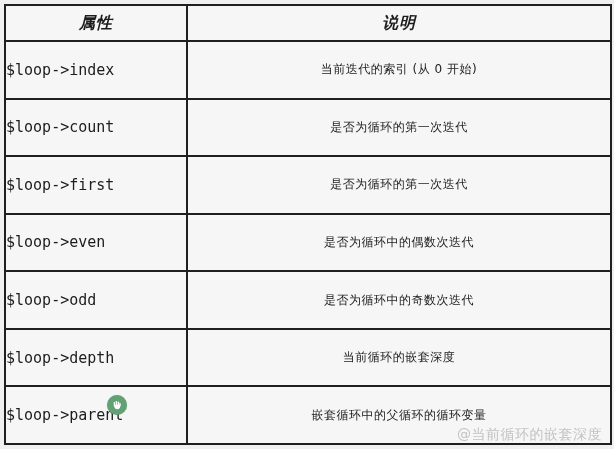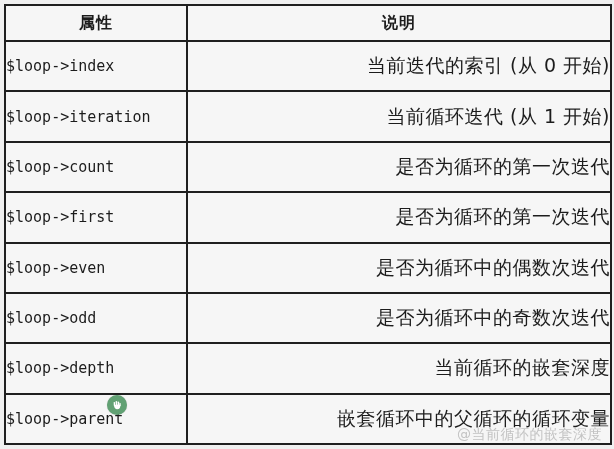--- a/index.html
+++ b/index.html
@@ -35,31 +35,32 @@
   }
   col.c-prop { width: 182px; }
   col.c-desc { width: 424px; }
   tr.head-row { height: 36px; }
   tr.data-row { height: 40.5px; margin-top: 31px; }
   th.header-cell {
     font-size: 16px;
     font-weight: bold;
     text-align: center;
     letter-spacing: 1px;
+    font-style: italic;
   }
   td.property-cell {
     font-family: "DejaVu Sans Mono", "Liberation Mono", monospace;
     font-size: 15px;
     text-align: left;
     padding-left: 24px;
     white-space: nowrap;
   }
   td.description-cell {
-    font-size: 19px;
-    text-align: right;
+    font-size: 12px;
+    text-align: center;
     padding-left: 16px;
     letter-spacing: 0.5px;
     position: relative;
     white-space: nowrap;
   }
   .watermark {
     position: absolute;
     right: 12px;
     bottom: 5px;
     font-size: 14px;
@@ -98,24 +99,20 @@
         <th class="header-cell">属性</th>
         <th class="header-cell">说明</th>
       </tr>
     </thead>
     <tbody>
       <tr class="data-row">
         <td class="property-cell">$loop-&gt;index</td>
         <td class="description-cell">当前迭代的索引 (从 0 开始)</td>
       </tr>
       <tr class="data-row">
-        <td class="property-cell">$loop-&gt;iteration</td>
-        <td class="description-cell">当前循环迭代 (从 1 开始)</td>
-      </tr>
-      <tr class="data-row">
         <td class="property-cell">$loop-&gt;count</td>
         <td class="description-cell">是否为循环的第一次迭代</td>
       </tr>
       <tr class="data-row">
         <td class="property-cell">$loop-&gt;first</td>
         <td class="description-cell">是否为循环的第一次迭代</td>
       </tr>
       <tr class="data-row">
         <td class="property-cell">$loop-&gt;even</td>
         <td class="description-cell">是否为循环中的偶数次迭代</td>

